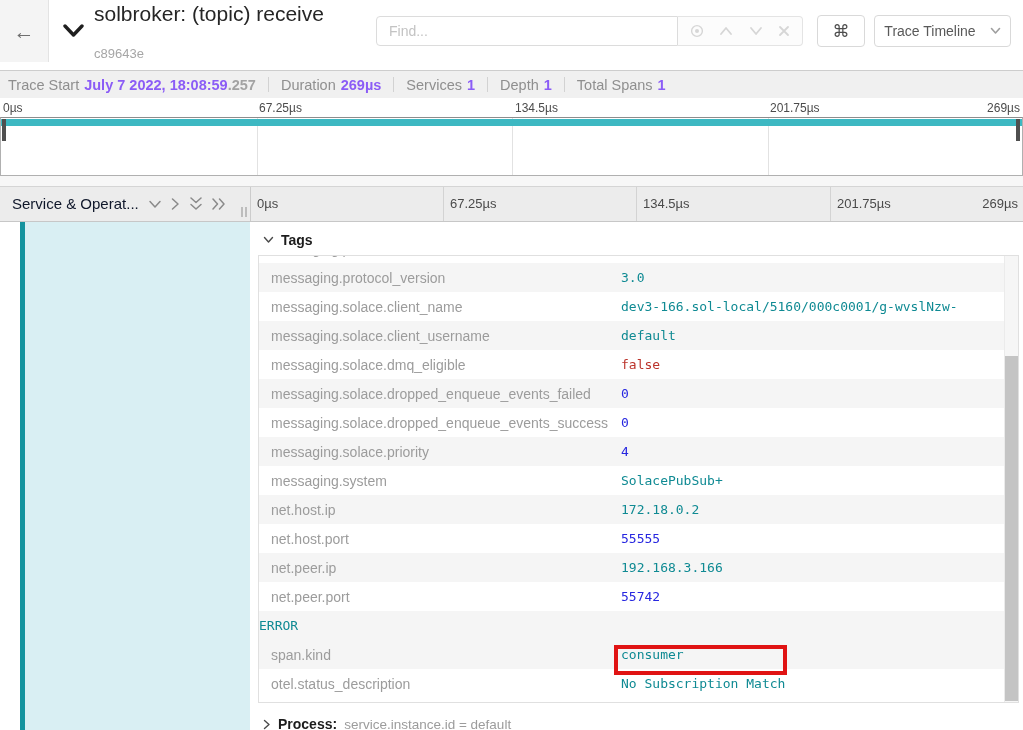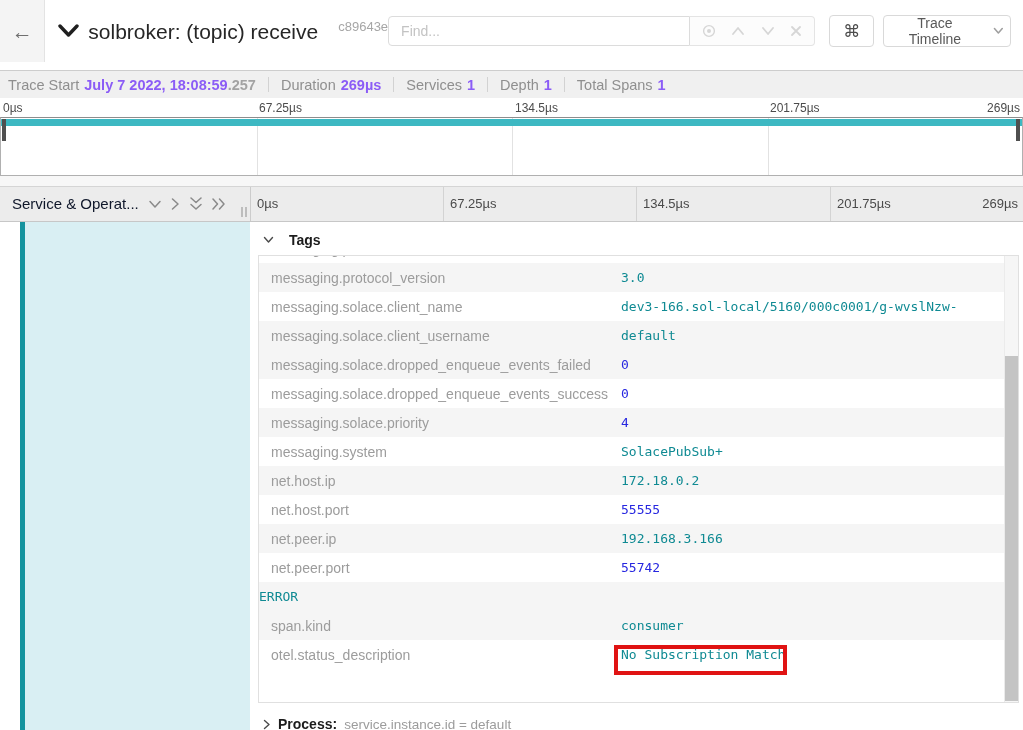--- a/index.html
+++ b/index.html
@@ -7,21 +7,21 @@
   body {
     width:1023px; height:730px; position:relative; overflow:hidden;
     background:#fff; font-family:"Liberation Sans", sans-serif;
     -webkit-font-smoothing:antialiased;
   }
   
   .topbar { position:absolute; left:0; top:0; width:1023px; height:62px; background:#fff; display:flex; align-items:center; }
   .back-col { width:48px; height:62px; background:#f4f4f4; border-right:1px solid #e3e3e3; display:flex; align-items:center; justify-content:center; cursor:pointer; }
   .back-arrow { font-size:21px; color:#6f6f6f; line-height:1; }
   .collapse-toggle { margin-left:11px; width:26px; display:flex; align-items:center; justify-content:center; cursor:pointer; }
-  .title-block { margin-left:8px; display:flex; flex-direction:row; justify-content:center;gap:20px; }
+  .title-block { margin-left:8px; display:flex; flex-direction:column; justify-content:center;gap:20px; }
   .page-title { margin:0; font-size:21px; font-weight:400; color:#262626; line-height:25px; white-space:nowrap; }
   .trace-id { font-size:13px; color:#a6a6a6; line-height:16px; }
   .find-wrap { margin-left:auto; display:flex; align-items:center; }
   .find-input { width:276px; height:28px; padding:0 12px 0 12px; border:1px solid #dcdcdc; border-radius:4px 0 0 4px; font-size:14px; color:#444; outline:none; font-family:"Liberation Sans",sans-serif; }
   .find-input::placeholder { color:#c3c3c3; }
   .find-addon { width:116px; height:28px; border:1px solid #e4e4e4; border-left:none; border-radius:0 4px 4px 0; background:#fcfcfc; display:flex; align-items:center; justify-content:space-around; padding:0 4px; }
   .find-addon .ic { display:flex; align-items:center; cursor:default; }
   .sq-btn { height:28px; border:1px solid #d9d9d9; border-radius:4px; background:#fff; display:flex; align-items:center; justify-content:center; cursor:pointer; }
   .cmd-btn { width:34px; margin-left:14px; font-size:17px; color:#4d4d4d; }
   .view-btn { width:123px; margin-left:9px; margin-right:12px; font-size:14px; color:#595959; gap:14px; }
@@ -48,21 +48,21 @@
   .col-resizer { position:absolute; left:241px; top:20px; display:flex; gap:2px; cursor:col-resize; }
   .col-resizer i { width:2px; height:10px; background:#bdbdbd; }
   .col-divider { position:absolute; left:250px; top:0; bottom:0; width:1px; background:#cccccc; }
   .hdr-sep { position:absolute; top:0; bottom:0; width:1px; background:#d3d3d3; }
   .col-header .tick { position:absolute; top:0; line-height:34px; font-size:13px; color:#4a4a4a; }
   
   .content { position:absolute; left:0; top:222px; width:1023px; height:508px; background:#fff; }
   .span-color-bar { position:absolute; left:20px; top:0; width:5px; height:508px; background:var(--span-bar); cursor:pointer; }
   .span-row-tint { position:absolute; left:25px; top:0; width:225px; height:508px; background:var(--span-tint); cursor:pointer; }
   .detail-panel { position:absolute; left:250px; top:0; width:773px; height:508px; background:#fff; }
-  .tags-header { margin:9px 0 6px 13px; height:18px; display:flex; align-items:center; gap:15px; cursor:pointer; }
+  .tags-header { margin:9px 0 6px 13px; height:18px; display:flex; align-items:center; gap:7px; cursor:pointer; }
   .tags-title { font-size:14px; font-weight:700; color:#1c1c1c; }
   .tags-table { position:relative; margin-left:8px; width:759px; height:446px; border:1px solid #e0e0e0; background:#fff; overflow:hidden; }
   .tags-viewport { height:446px; margin-right:14px; overflow:hidden; }
   .tags-rows { margin-top:-22px; }
   .tag-row { height:29px; display:flex; align-items:center; background:#fff; }
   .tag-row.alt { background:#f5f5f5; }
   .tag-key { width:350px; padding-left:12px; flex-shrink:0; font-size:14px; color:#9c9c9c; white-space:nowrap; overflow:hidden; }
   .tag-value { font-family:"DejaVu Sans Mono", monospace; font-size:13px; white-space:nowrap; }
   .v-string { color:var(--v-string); }
   .v-number { color:var(--v-number); }
@@ -230,20 +230,24 @@
               <span class="tag-value v-string">3.0</span>
             </div>
             <div class="tag-row">
               <span class="tag-key">messaging.solace.client_name</span>
               <span class="tag-value v-string">dev3-166.sol-local/5160/000c0001/g-wvslNzw-</span>
             </div>
             <div class="tag-row alt">
               <span class="tag-key">messaging.solace.client_username</span>
               <span class="tag-value v-string">default</span>
             </div>
+            <div class="tag-row">
+              <span class="tag-key">messaging.solace.dmq_eligible</span>
+              <span class="tag-value v-bool">false</span>
+            </div>
             <div class="tag-row alt">
               <span class="tag-key">messaging.solace.dropped_enqueue_events_failed</span>
               <span class="tag-value v-number">0</span>
             </div>
             <div class="tag-row">
               <span class="tag-key">messaging.solace.dropped_enqueue_events_success</span>
               <span class="tag-value v-number">0</span>
             </div>
             <div class="tag-row alt">
               <span class="tag-key">messaging.solace.priority</span>

